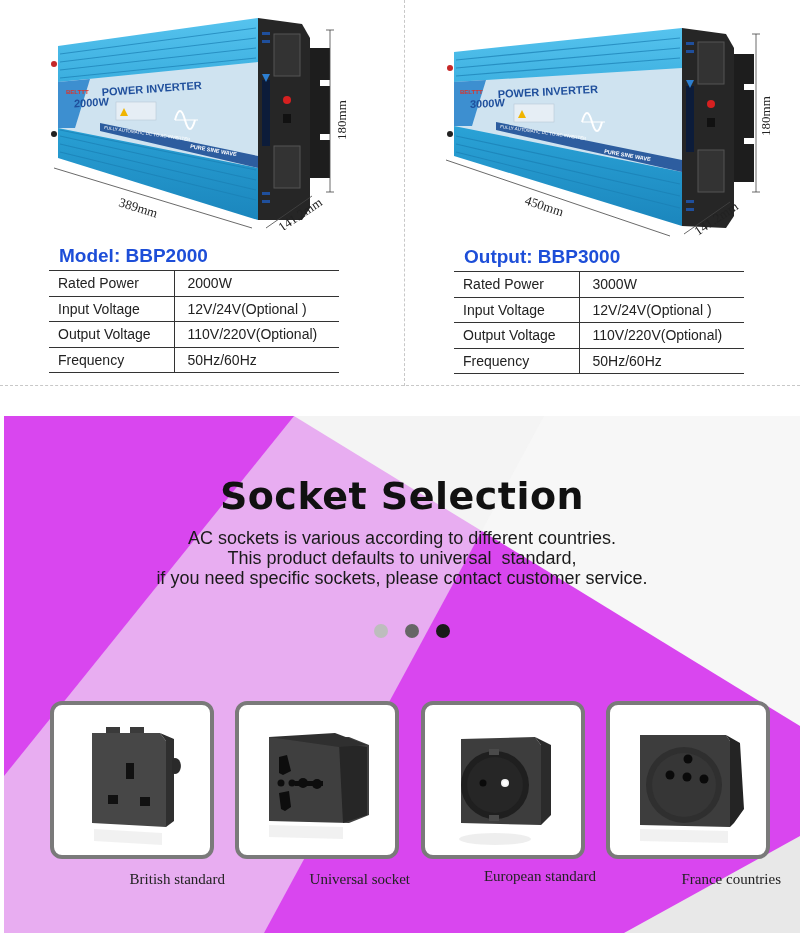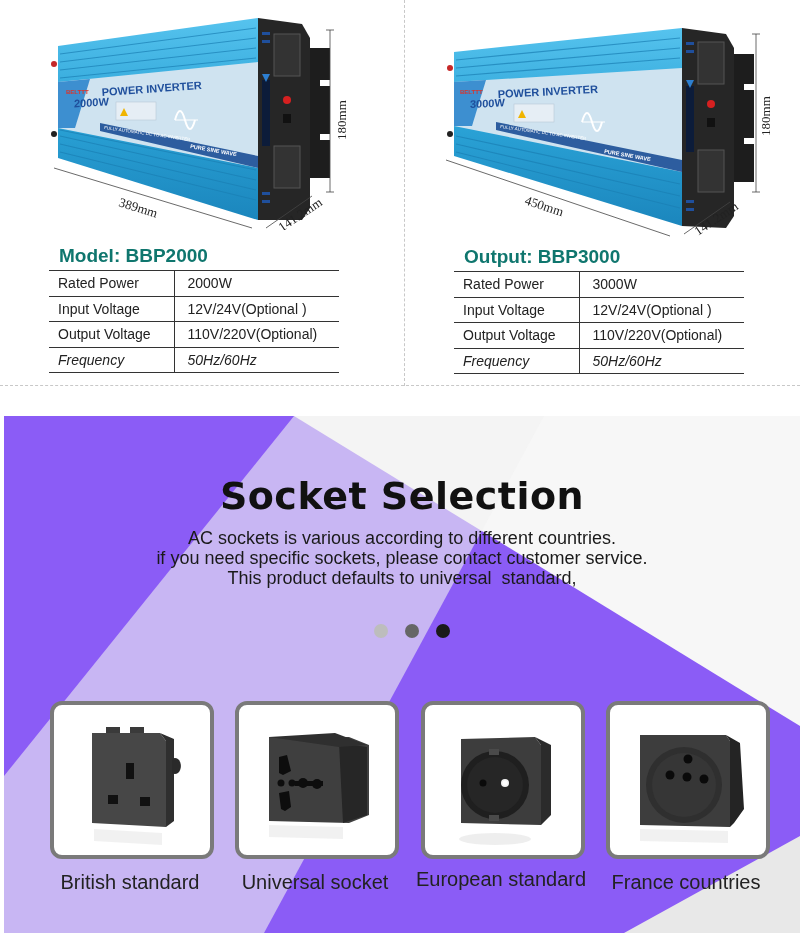--- a/index.html
+++ b/index.html
@@ -15,48 +15,48 @@
     .product.left { left: 0; }
     .product.right { left: 404px; }
 
     .inverter-art { position: absolute; }
     .product.left .inverter-art { left: 40px; top: 10px; width: 320px; height: 220px; }
     .product.right .inverter-art { left: 30px; top: 20px; width: 340px; height: 220px; }
     .inverter-art svg { width: 100%; height: 100%; display: block; }
 
     .dim-label { font-family: "Liberation Serif", serif; font-size: 13px; fill: #222; }
 
-    .model-title { position: absolute; font-weight: bold; font-size: 19px; color: #0f766e; }
+    .model-title { position: absolute; font-weight: bold; font-size: 19px; color: #1d4ed8; }
     .product.left .model-title { left: 59px; top: 245px; }
     .product.right .model-title { left: 60px; top: 246px; }
 
     .spec-table { position: absolute; border-collapse: collapse; font-size: 14px; color: #222; }
     .product.left .spec-table { left: 49px; top: 270px; width: 290px; }
     .product.right .spec-table { left: 50px; top: 271px; width: 290px; }
     .spec-table tr { border-top: 1.5px solid #333; }
-    .spec-table tr:last-child { border-bottom: 1.5px solid #333; font-style: italic; }
+    .spec-table tr:last-child { border-bottom: 1.5px solid #333; }
     .spec-table td { height: 25.5px; padding: 0 9px; white-space: nowrap; }
     .spec-table td.key { width: 125px; border-right: 1.5px solid #333; }
     .spec-table td.val { padding-left: 13px; }
 
     
-    .socket-section { position: absolute; left: 4px; top: 416px; width: 796px; height: 517px; background: #8b5cf6; overflow: hidden; }
+    .socket-section { position: absolute; left: 4px; top: 416px; width: 796px; height: 517px; background: #d946ef; overflow: hidden; }
     .bg-sheen { position: absolute; left: 0; top: 0; width: 100%; height: 100%; }
     .bg-sheen svg { width: 100%; height: 100%; display: block; }
 
     .section-title { position: absolute; left: 0; width: 796px; top: 58px; text-align: center; font-family: "DejaVu Sans", sans-serif; font-weight: bold; font-size: 38px; color: #111; letter-spacing: 0.5px; }
     .section-desc { position: absolute; left: 0; width: 796px; top: 112px; text-align: center; font-size: 18px; line-height: 20px; color: #1a1a1a; }
     .section-desc div { white-space: pre; }
 
     .pager { position: absolute; top: 208px; left: 370px; display: flex; gap: 17px; }
     .pager .dot { width: 14px; height: 14px; border-radius: 50%; cursor: pointer; }
 
     .card { position: absolute; top: 285px; width: 164px; height: 158px; border: 4px solid #7a7a7a; border-radius: 12px; background: #ffffff; overflow: hidden; cursor: pointer; }
     .card svg { width: 100%; height: 100%; display: block; }
-    .card-label { position: absolute; top: 455px; width: 190px; text-align: center; font-family: Liberation Sans, sans-serif; font-size: 20px; color: #222; }
+    .card-label { position: absolute; top: 455px; width: 190px; text-align: right; font-family: Liberation Serif, serif; font-size: 15px; color: #222; }
   </style>
 </head>
 <body>
 
 <div class="spec-section">
   <div class="divider-v"></div>
   <div class="divider-h"></div>
 
   <div class="product left">
     <div class="inverter-art">
@@ -240,22 +240,22 @@
     <svg viewBox="0 0 796 517" preserveAspectRatio="none">
       <polygon points="290,0 796,0 796,310" fill="#f7f7f7"></polygon>
       <polygon points="290,0 540,0 260,517 0,517 0,360" fill="#f2f2f2" opacity="0.6"></polygon>
       <polygon points="620,517 796,420 796,517" fill="#e8e8e8"></polygon>
     </svg>
   </div>
 
   <div class="section-title">Socket Selection</div>
   <div class="section-desc">
     <div>AC sockets is various according to different countries.</div>
+    <div>This product defaults to universal  standard,</div>
     <div>if you need specific sockets, please contact customer service.</div>
-    <div>This product defaults to universal  standard,</div>
   </div>
 
   <div class="pager">
     <span class="dot" style="background:#bdbdbd"></span>
     <span class="dot" style="background:#666666"></span>
     <span class="dot" style="background:#1a1a1a"></span>
   </div>
 
   <div class="card" style="left:46px">
     <svg viewBox="0 0 156 150">

